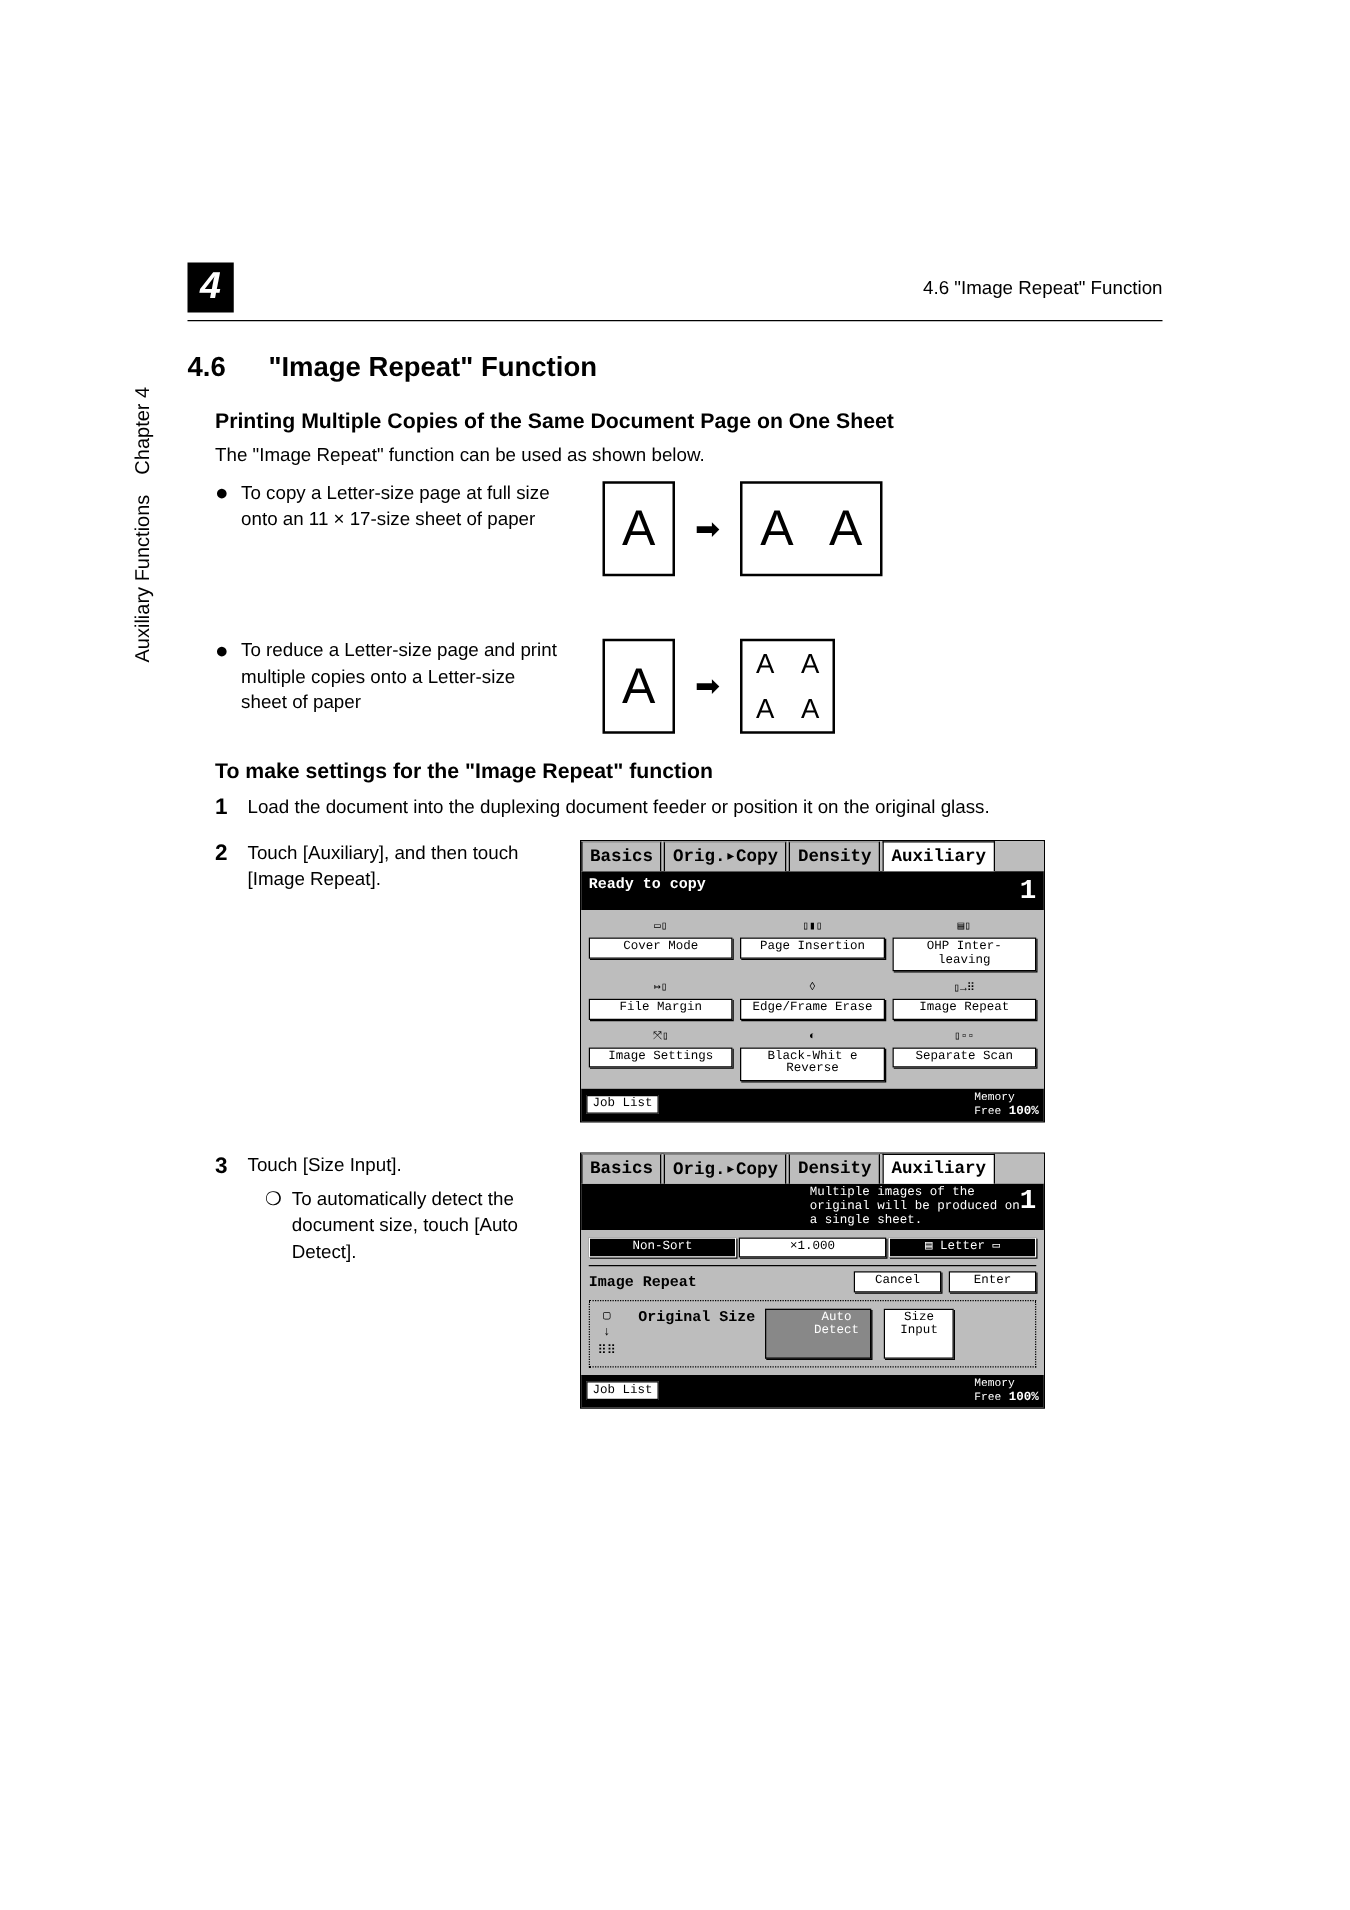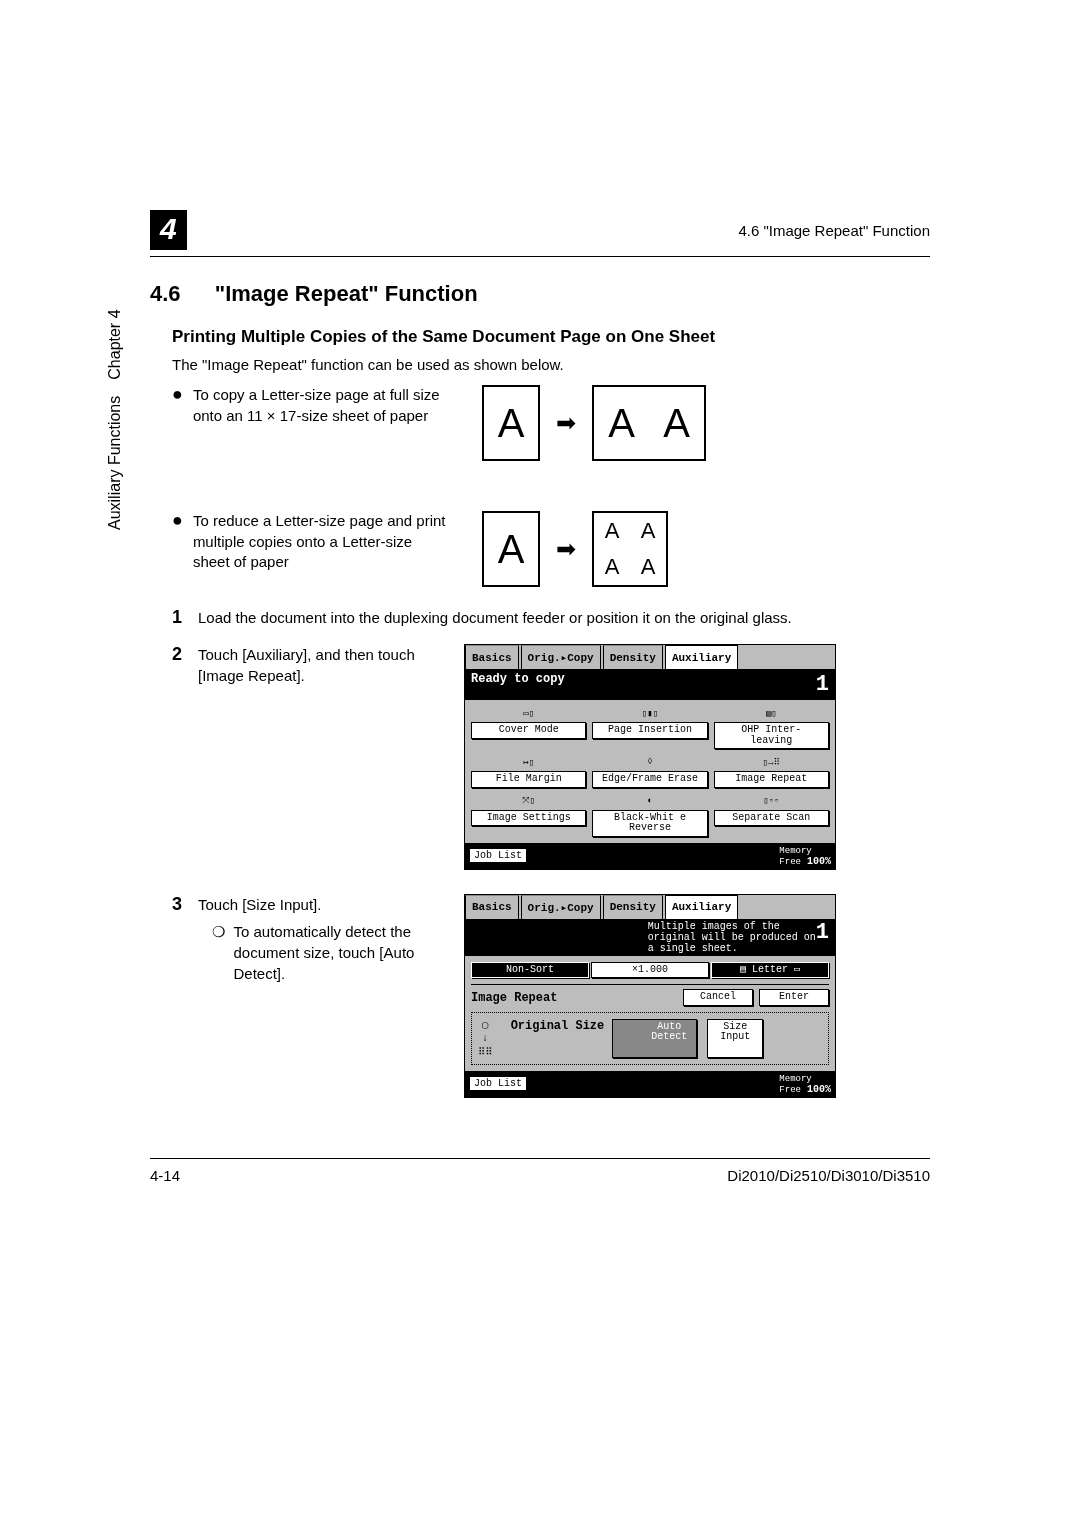--- a/index.html
+++ b/index.html
@@ -158,21 +158,21 @@
   }
   .panel .tab {
     border: 1px solid #000;
     border-bottom: none;
     background: #fff;
     padding: 3px 6px;
     font-weight: bold;
     margin-right: 2px;
     display: flex;
     align-items: center;
-    font-size: 11px;
+    font-size: 14px;
   }
   .panel .tab.inactive { background: #bdbdbd; border-top-color: #888; }
   .panel .tab.highlight { background: #fff; }
   .panel .statusbar {
     background: #000;
     color: #fff;
     display: flex;
     justify-content: space-between;
     padding: 3px 6px;
     font-weight: bold;
@@ -337,20 +337,21 @@
         <div class="page-box page-grid">
           <span>A</span>
             <span>A</span>
           <span>A</span>
             <span>A</span>
         </div>
       </div>
     </div>
   </div>
 
+  <div class="subhead">To make settings for the "Image Repeat" function</div>
 
   <div class="step-row">
     <div class="step-num">1</div>
     <div class="step-body">Load the document into the duplexing document feeder or position it on the original glass.</div>
   </div>
 
   <div class="step-with-panel">
     <div style="display:flex">
       <div class="step-num">2</div>
       <div class="step-body step-left">Touch [Auxiliary], and then touch [Image Repeat].</div>
@@ -480,18 +481,14 @@
       </div>
       <div class="bottombar">
         <span class="job">Job List</span>
         <span><span class="small" style="white-space:pre">Memory
 Free</span>
           <b>100%</b></span>
       </div>
     </div>
   </div>
 
-  <div class="footer">
-    <span>4-14</span>
-    <span>Di2010/Di2510/Di3010/Di3510</span>
-  </div>
 
 </div>
 
 </body></html>

